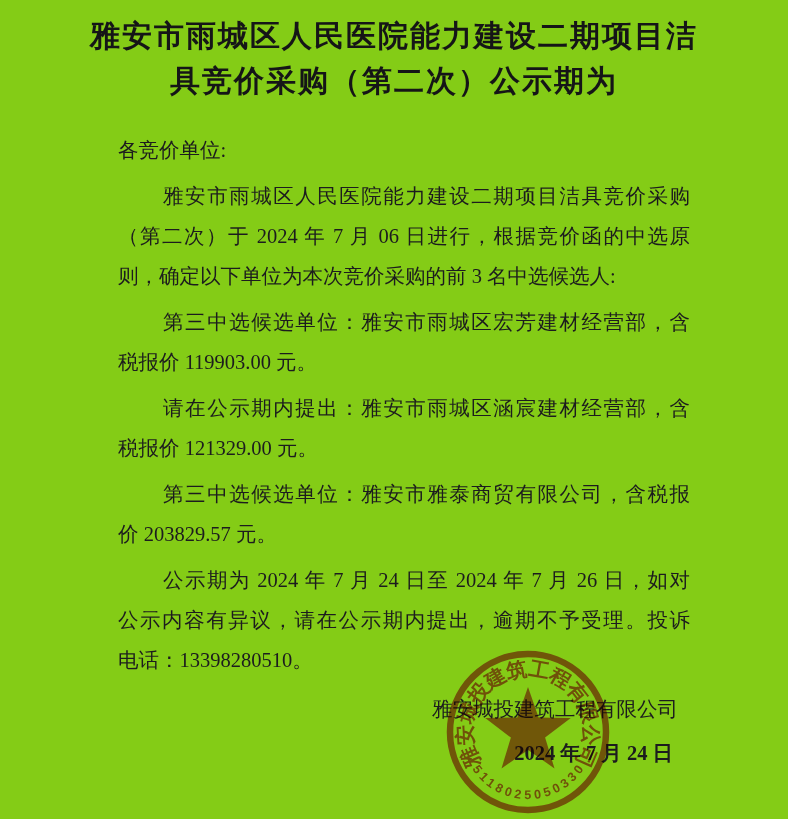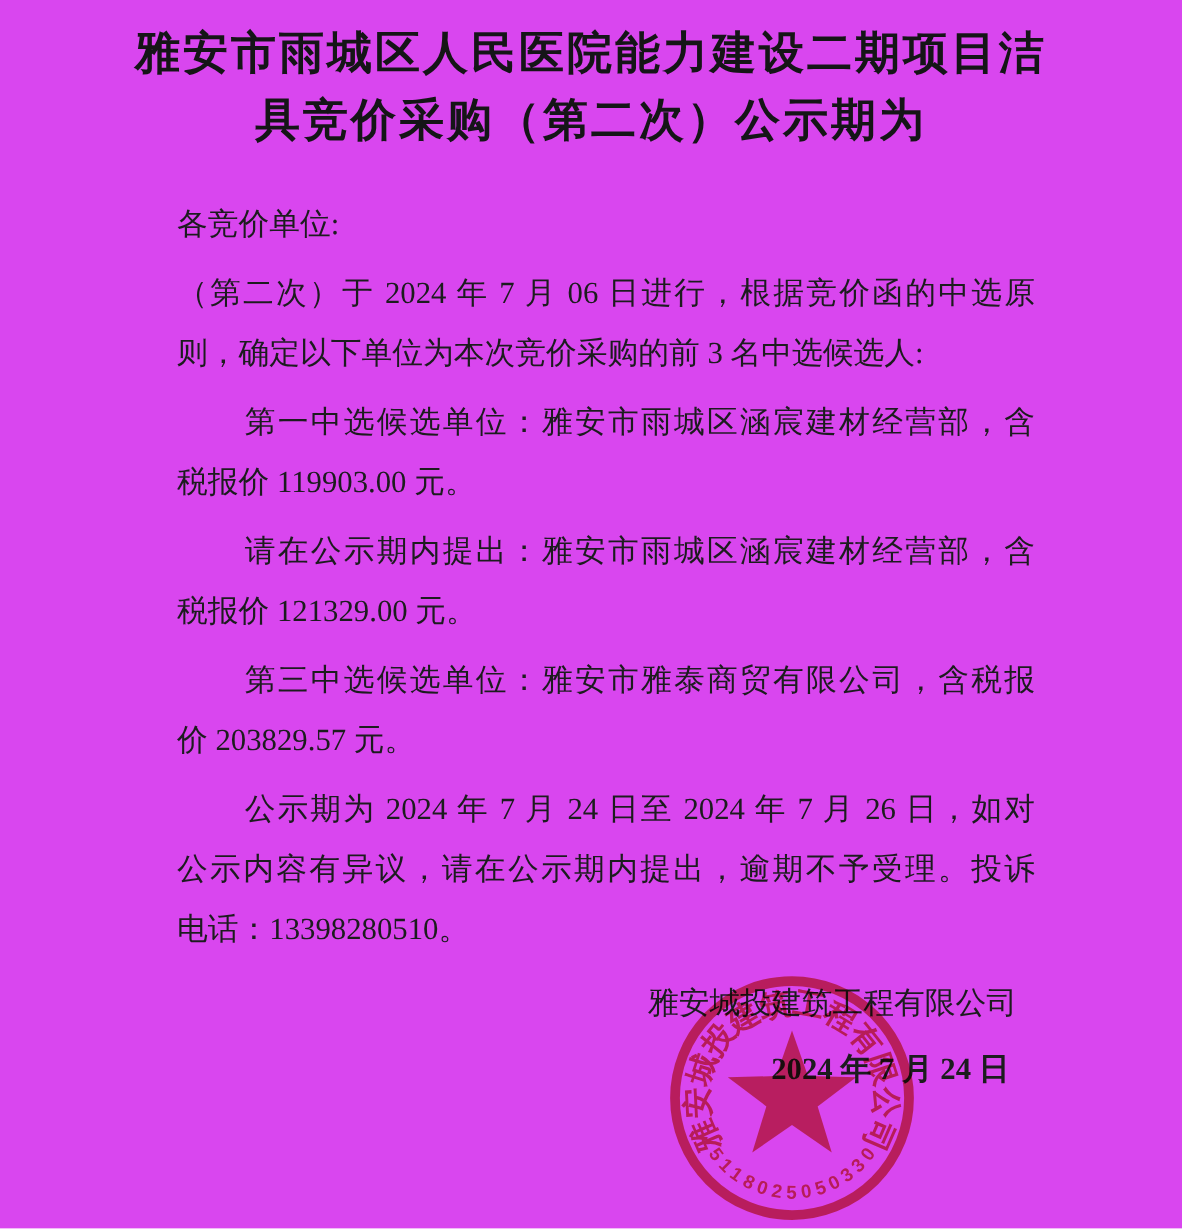--- a/index.html
+++ b/index.html
@@ -4,21 +4,21 @@
 <style>
   html, body {
     margin: 0; padding: 0;
     width: 788px; height: 819px;
     background: #fdfdfc;
     overflow: hidden;
   }
   .page {
     position: relative;
     width: 788px; height: 819px;
-    background: #d946ef;
+    background: #84cc16;
     font-family: "Liberation Serif", "DejaVu Serif", serif;
     color: #1c1c1e;
   }
   .title {
     padding-top: 13px;
     text-align: center;
     font-family: "Liberation Sans", "DejaVu Sans", sans-serif;
     font-weight: 700;
     font-size: 30px;
     line-height: 45px;
@@ -71,26 +71,27 @@
 
   <div class="title">
     <div>雅安市雨城区人民医院能力建设二期项目洁</div>
     <div>具竞价采购（第二次）公示期为</div>
   </div>
 
   <div class="content">
     <div class="line salutation">各竞价单位:</div>
 
     <div class="para">
+      <div class="line indent fill">雅安市雨城区人民医院能力建设二期项目洁具竞价采购</div>
       <div class="line fill">（第二次）于 2024 年 7 月 06 日进行，根据竞价函的中选原</div>
       <div class="line">则，确定以下单位为本次竞价采购的前 3 名中选候选人:</div>
     </div>
 
     <div class="para">
-      <div class="line indent fill">第一中选候选单位：雅安市雨城区涵宸建材经营部，含</div>
+      <div class="line indent fill">第三中选候选单位：雅安市雨城区宏芳建材经营部，含</div>
       <div class="line">税报价 119903.00 元。</div>
     </div>
 
     <div class="para">
       <div class="line indent fill">请在公示期内提出：雅安市雨城区涵宸建材经营部，含</div>
       <div class="line">税报价 121329.00 元。</div>
     </div>
 
     <div class="para">
       <div class="line indent fill">第三中选候选单位：雅安市雅泰商贸有限公司，含税报</div>

